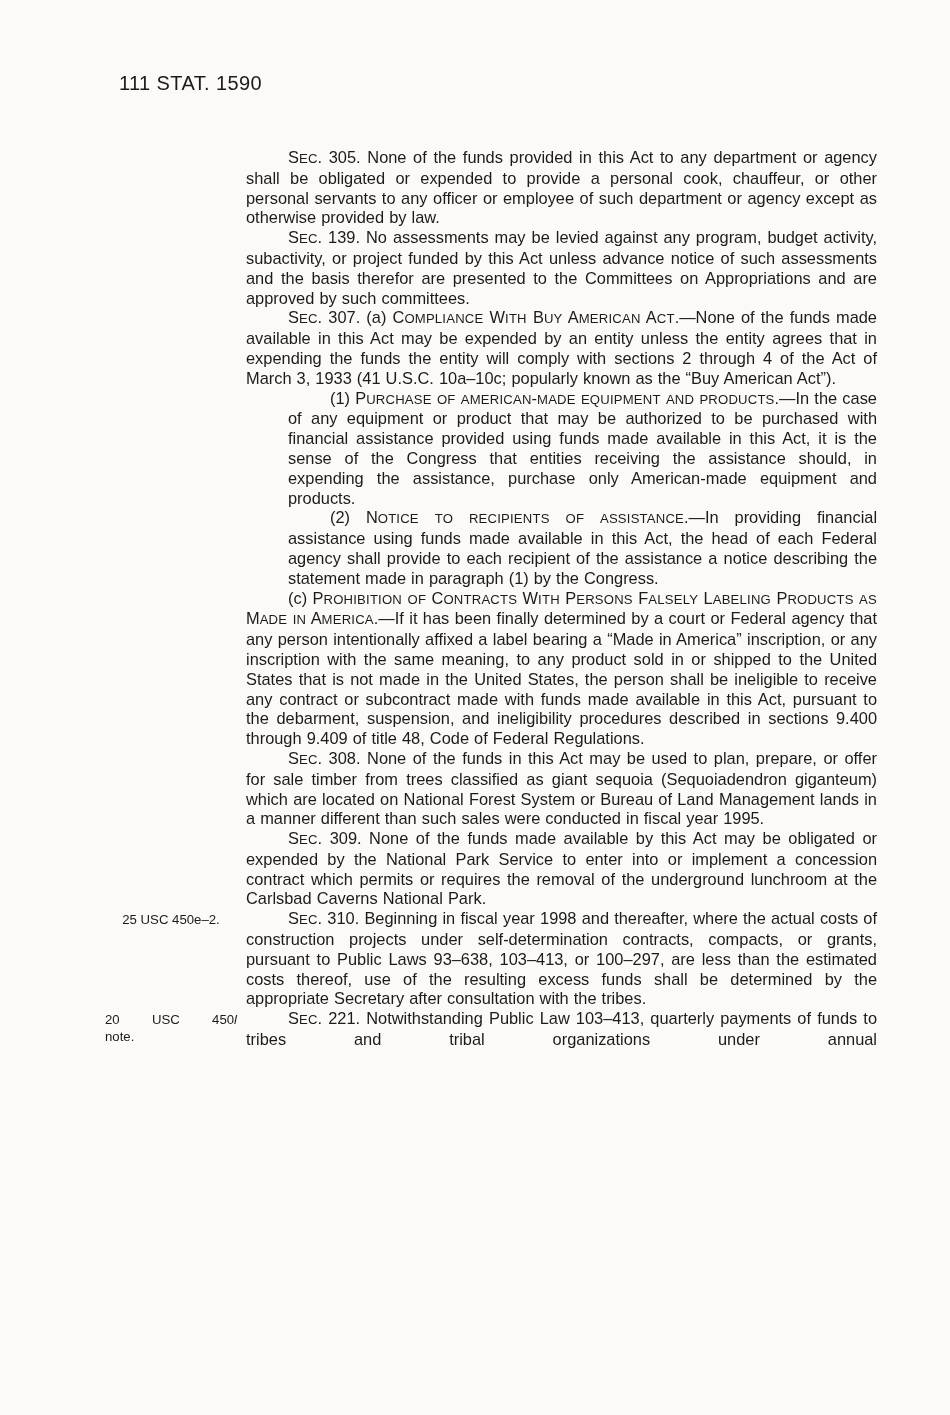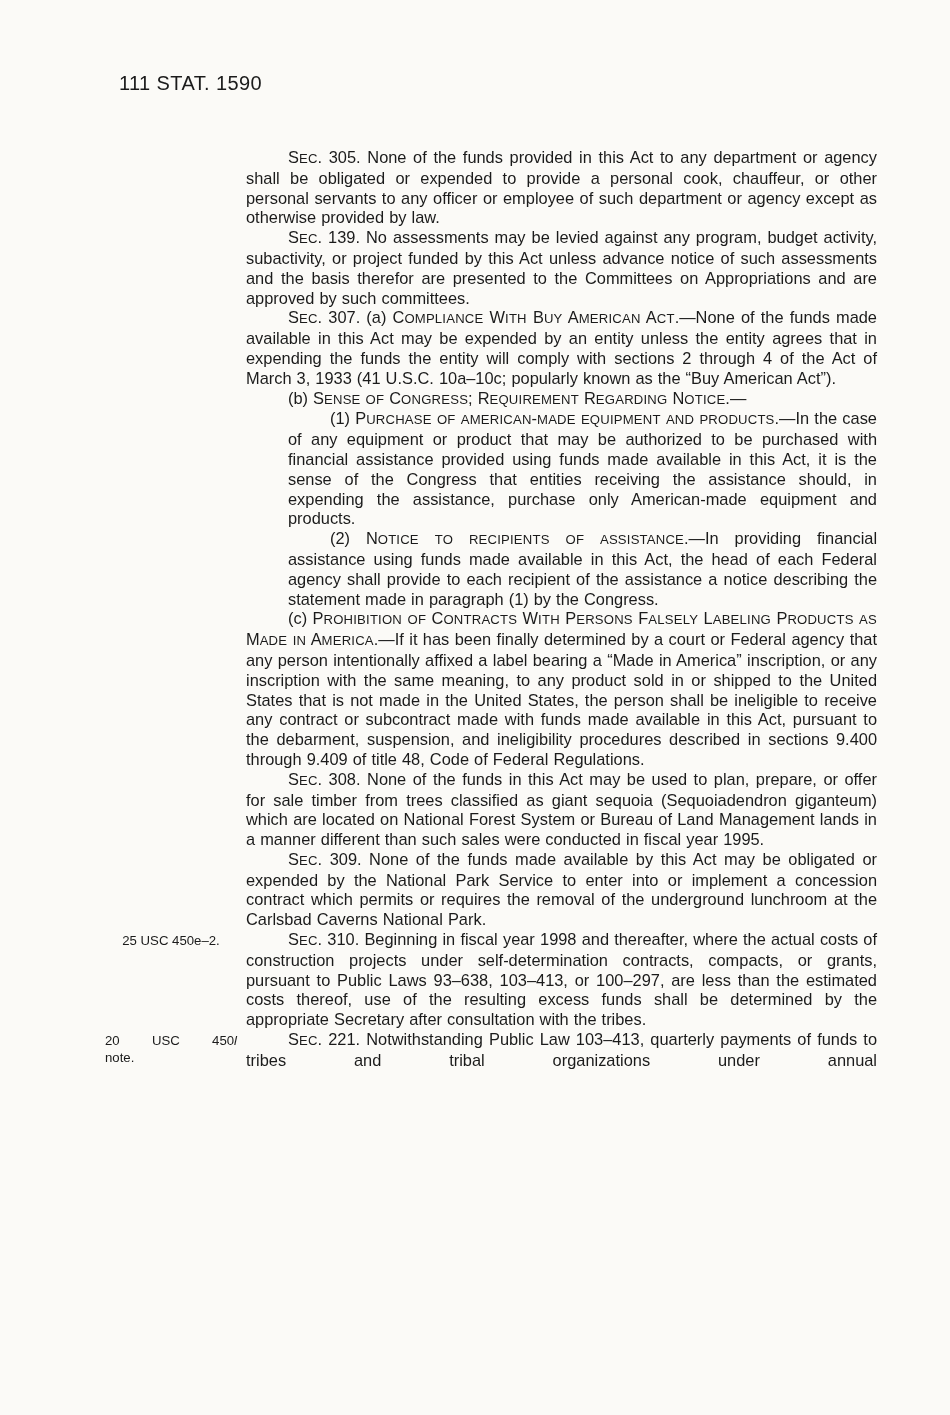--- a/index.html
+++ b/index.html
@@ -66,21 +66,20 @@
 </style>
 </head>
 <body>
 
 <div class="page">
   <div class="running-head-stat">111 STAT. 1590</div>
   <div class="body-text">
       <p class="para"><span>S</span><span class="sc-sm">EC</span><span>. 305.</span><span> None of the funds provided in this Act to any department or agency shall be obligated or expended to provide a personal cook, chauffeur, or other personal servants to any officer or employee of such department or agency except as otherwise provided by law.</span></p>
       <p class="para"><span>S</span><span class="sc-sm">EC</span><span>. 139.</span><span> No assessments may be levied against any program, budget activity, subactivity, or project funded by this Act unless advance notice of such assessments and the basis therefor are presented to the Committees on Appropriations and are approved by such committees.</span></p>
       <p class="para"><span>S</span><span class="sc-sm">EC</span><span>. 307.</span><span> (a) </span><span>C</span><span class="sc-sm">OMPLIANCE</span><span> W</span><span class="sc-sm">ITH</span><span> B</span><span class="sc-sm">UY</span><span> A</span><span class="sc-sm">MERICAN</span><span> A</span><span class="sc-sm">CT</span><span>.—None of the funds made available in this Act may be expended by an entity unless the entity agrees that in expending the funds the entity will comply with sections 2 through 4 of the Act of March 3, 1933 (41 U.S.C. 10a–10c; popularly known as the “Buy American Act”).</span></p>
-      <p class="para"><span>(b) </span><span>S</span><span class="sc-sm">ENSE</span><span> </span><span class="sc-sm">OF</span><span> C</span><span class="sc-sm">ONGRESS</span><span>; R</span><span class="sc-sm">EQUIREMENT</span><span> R</span><span class="sc-sm">EGARDING</span><span> N</span><span class="sc-sm">OTICE</span><span>.—</span></p>
       <p class="para sub"><span>(1) </span><span>P</span><span class="sc-sm">URCHASE</span><span> </span><span class="sc-sm">OF</span><span> </span><span class="sc-sm">AMERICAN</span><span>-</span><span class="sc-sm">MADE</span><span> </span><span class="sc-sm">EQUIPMENT</span><span> </span><span class="sc-sm">AND</span><span> </span><span class="sc-sm">PRODUCTS</span><span>.—In the case of any equipment or product that may be authorized to be purchased with financial assistance provided using funds made available in this Act, it is the sense of the Congress that entities receiving the assistance should, in expending the assistance, purchase only American-made equipment and products.</span></p>
       <p class="para sub"><span>(2) </span><span>N</span><span class="sc-sm">OTICE</span><span> </span><span class="sc-sm">TO</span><span> </span><span class="sc-sm">RECIPIENTS</span><span> </span><span class="sc-sm">OF</span><span> </span><span class="sc-sm">ASSISTANCE</span><span>.—In providing financial assistance using funds made available in this Act, the head of each Federal agency shall provide to each recipient of the assistance a notice describing the statement made in paragraph (1) by the Congress.</span></p>
       <p class="para"><span>(c) </span><span>P</span><span class="sc-sm">ROHIBITION</span><span> </span><span class="sc-sm">OF</span><span> C</span><span class="sc-sm">ONTRACTS</span><span> W</span><span class="sc-sm">ITH</span><span> P</span><span class="sc-sm">ERSONS</span><span> F</span><span class="sc-sm">ALSELY</span><span> L</span><span class="sc-sm">ABELING</span><span> P</span><span class="sc-sm">RODUCTS</span><span> </span><span class="sc-sm">AS</span><span> M</span><span class="sc-sm">ADE</span><span> </span><span class="sc-sm">IN</span><span> A</span><span class="sc-sm">MERICA</span><span>.—If it has been finally determined by a court or Federal agency that any person intentionally affixed a label bearing a “Made in America” inscription, or any inscription with the same meaning, to any product sold in or shipped to the United States that is not made in the United States, the person shall be ineligible to receive any contract or subcontract made with funds made available in this Act, pursuant to the debarment, suspension, and ineligibility procedures described in sections 9.400 through 9.409 of title 48, Code of Federal Regulations.</span></p>
       <p class="para"><span>S</span><span class="sc-sm">EC</span><span>. 308.</span><span> None of the funds in this Act may be used to plan, prepare, or offer for sale timber from trees classified as giant sequoia (Sequoiadendron giganteum) which are located on National Forest System or Bureau of Land Management lands in a manner different than such sales were conducted in fiscal year 1995.</span></p>
       <p class="para"><span>S</span><span class="sc-sm">EC</span><span>. 309.</span><span> None of the funds made available by this Act may be obligated or expended by the National Park Service to enter into or implement a concession contract which permits or requires the removal of the underground lunchroom at the Carlsbad Caverns National Park.</span></p>
       <p class="para"><span class="margin-note">
           <span class="note-line"><span>25 USC 450e–2.</span></span>
         </span><span>S</span><span class="sc-sm">EC</span><span>. 310.</span><span> Beginning in fiscal year 1998 and thereafter, where the actual costs of construction projects under self-determination contracts, compacts, or grants, pursuant to Public Laws 93–638, 103–413, or 100–297, are less than the estimated costs thereof, use of the resulting excess funds shall be determined by the appropriate Secretary after consultation with the tribes.</span></p>
       <p class="para jl"><span class="margin-note">
           <span class="note-line"><span>20 USC 450</span><span class="it">l</span></span>

